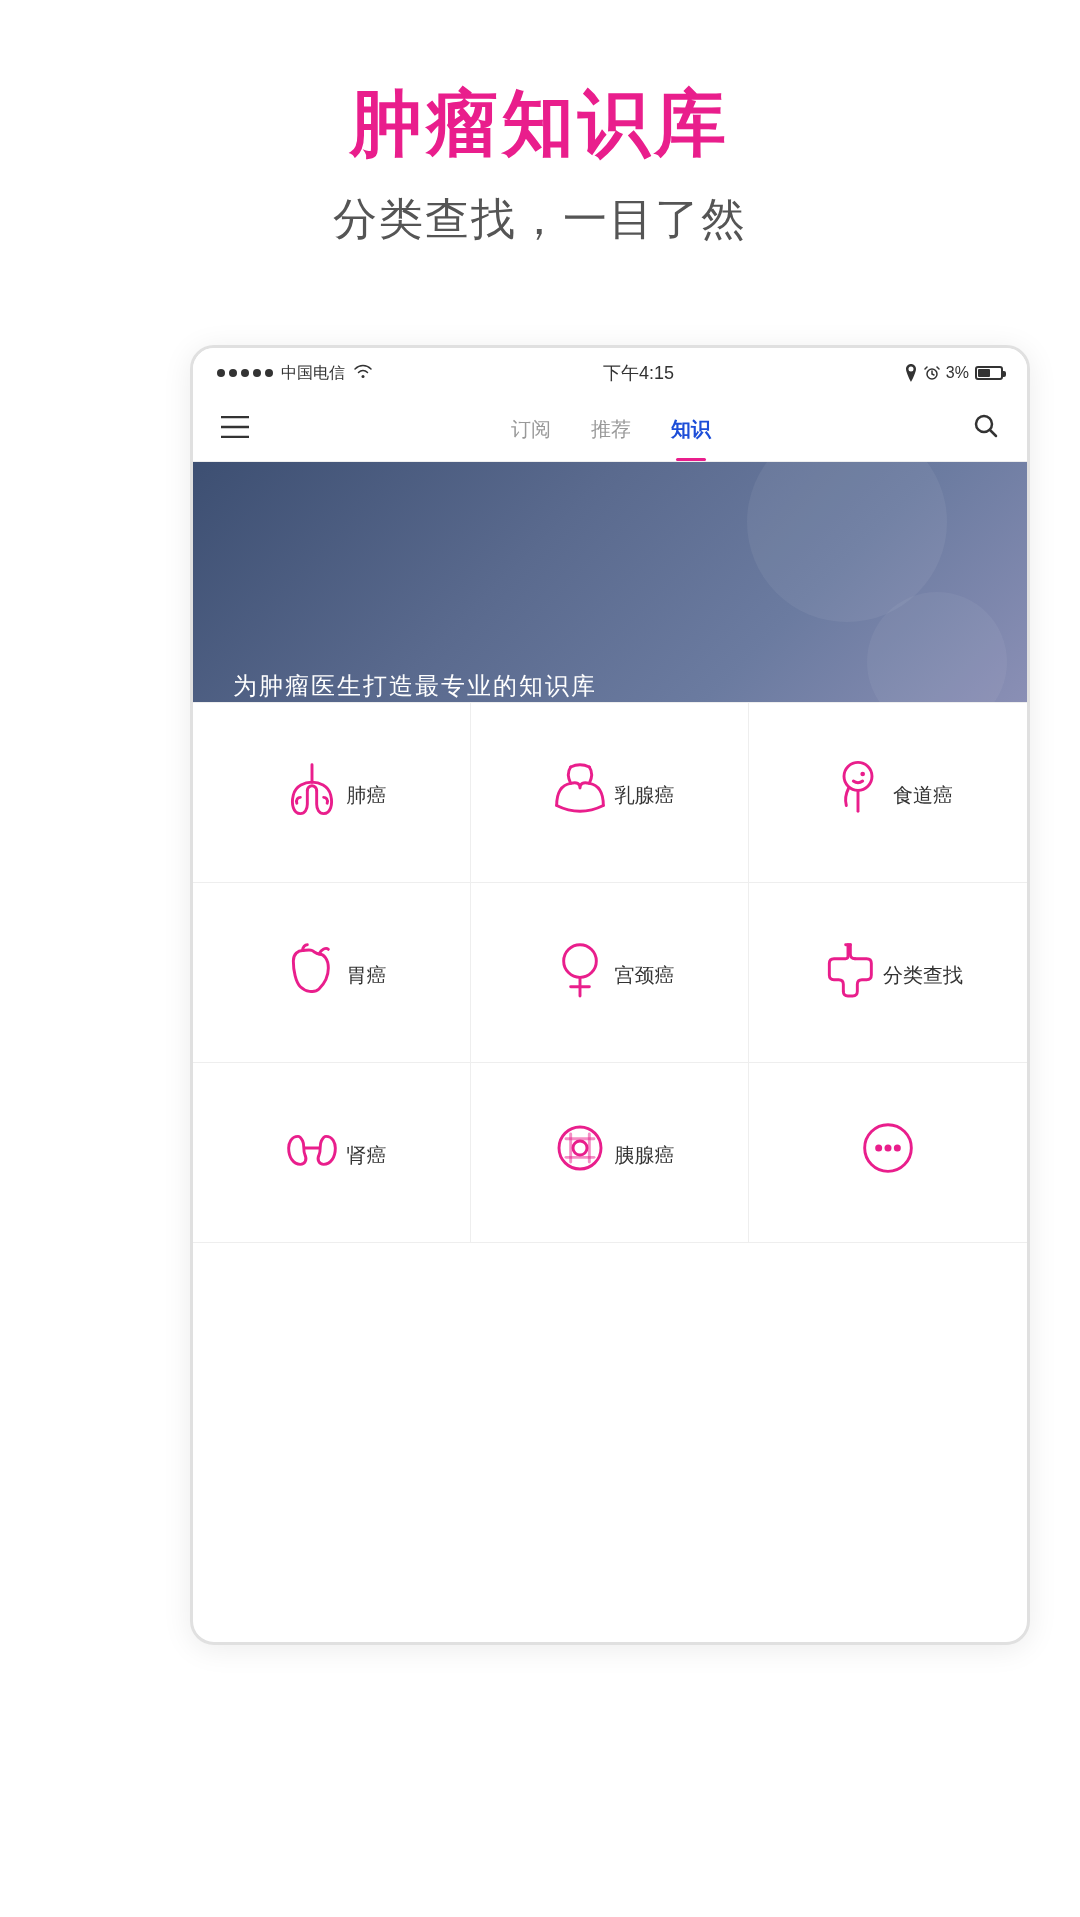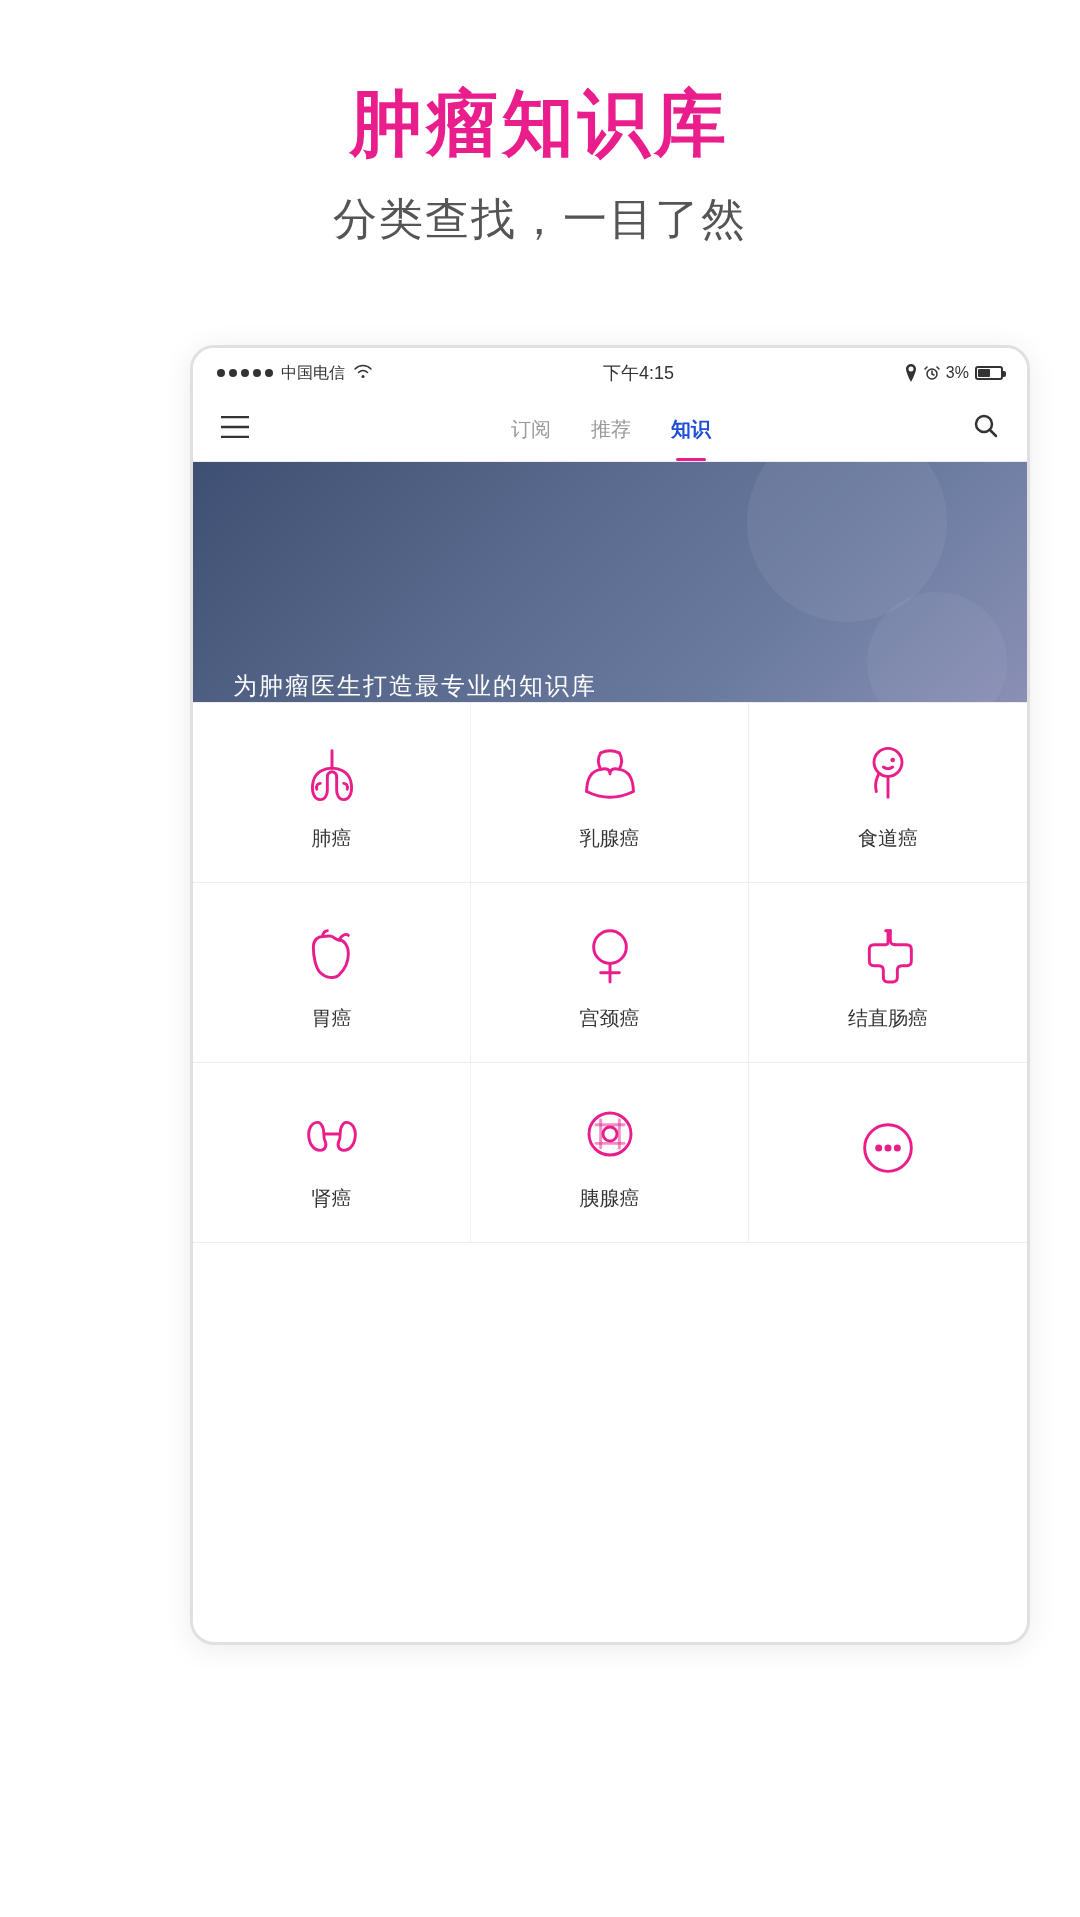--- a/index.html
+++ b/index.html
@@ -210,21 +210,21 @@
 
     
     .grid {
       display: grid;
       grid-template-columns: repeat(3, 1fr);
       border-top: 1px solid #eee;
     }
 
     .grid-item {
       display: flex;
-      flex-direction: column;
+      flex-direction: row;
       align-items: center;
       justify-content: center;
       padding: 36px 20px 30px;
       border-right: 1px solid #eee;
       border-bottom: 1px solid #eee;
       cursor: pointer;
       min-height: 180px;
     }
 
     .grid-item:nth-child(3n) {
@@ -387,21 +387,21 @@
         <span class="grid-label">宫颈癌</span>
       </div>
 
       <div class="grid-item">
         <svg class="grid-icon medical-icon" viewBox="0 0 60 60">
           <path d="M30 10 L30 20 Q30 22 28 22 L18 22 Q14 22 14 26 L14 36 Q14 40 18 40 L22 40 Q26 40 26 44 L26 50"></path>
           <path d="M26 50 Q26 54 30 54 L34 54 Q38 54 38 50 L38 44 Q38 40 42 40 L46 40 Q50 40 50 36 L50 26 Q50 22 46 22 L36 22"></path>
           <path d="M36 22 Q32 22 32 18 L32 10"></path>
           <path d="M28 10 L32 10"></path>
         </svg>
-        <span class="grid-label">结直肠癌</span>
+        <span class="grid-label">分类查找</span>
       </div>
 
       <div class="grid-item">
         <svg class="grid-icon medical-icon" viewBox="0 0 60 60">
 
           <path d="M18 20 C12 20 10 26 10 30 C10 38 14 44 20 44 C24 44 26 40 24 36 C22 32 24 28 22 24 C21 22 20 20 18 20 Z"></path>
           <path d="M42 20 C48 20 50 26 50 30 C50 38 46 44 40 44 C36 44 34 40 36 36 C38 32 36 28 38 24 C39 22 40 20 42 20 Z"></path>
 
           <path d="M24 30 L36 30"></path>
         </svg>

